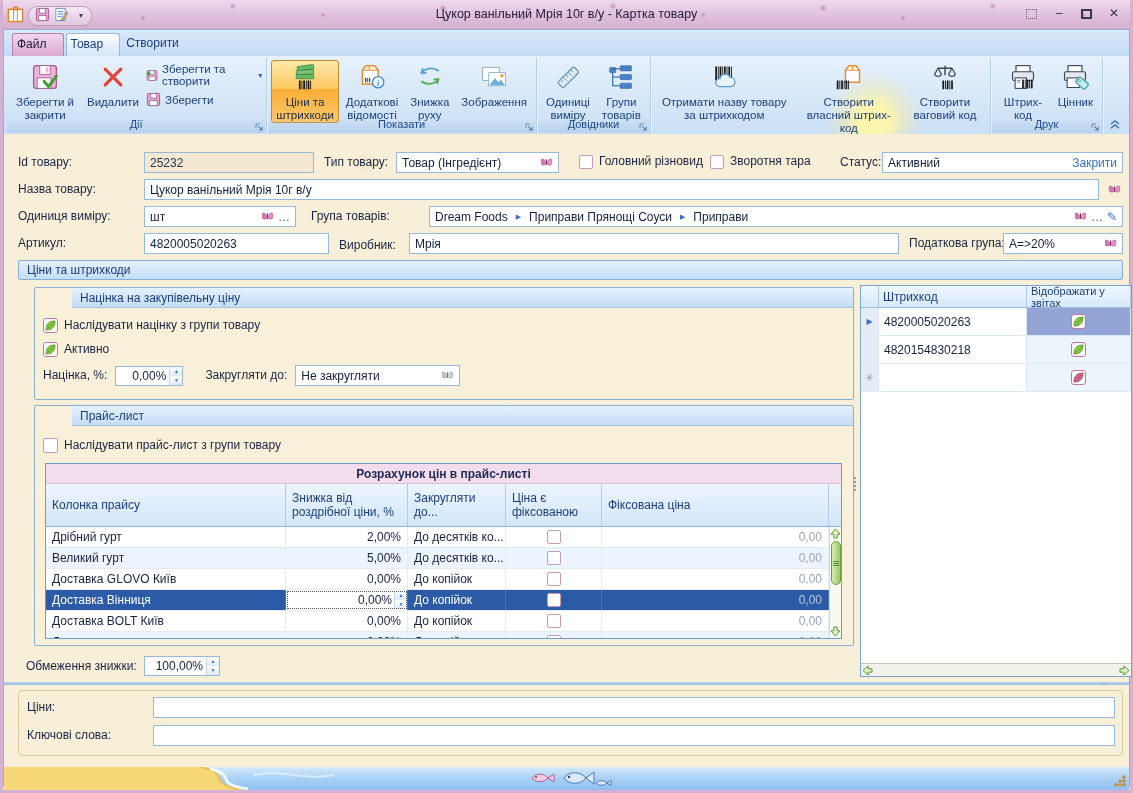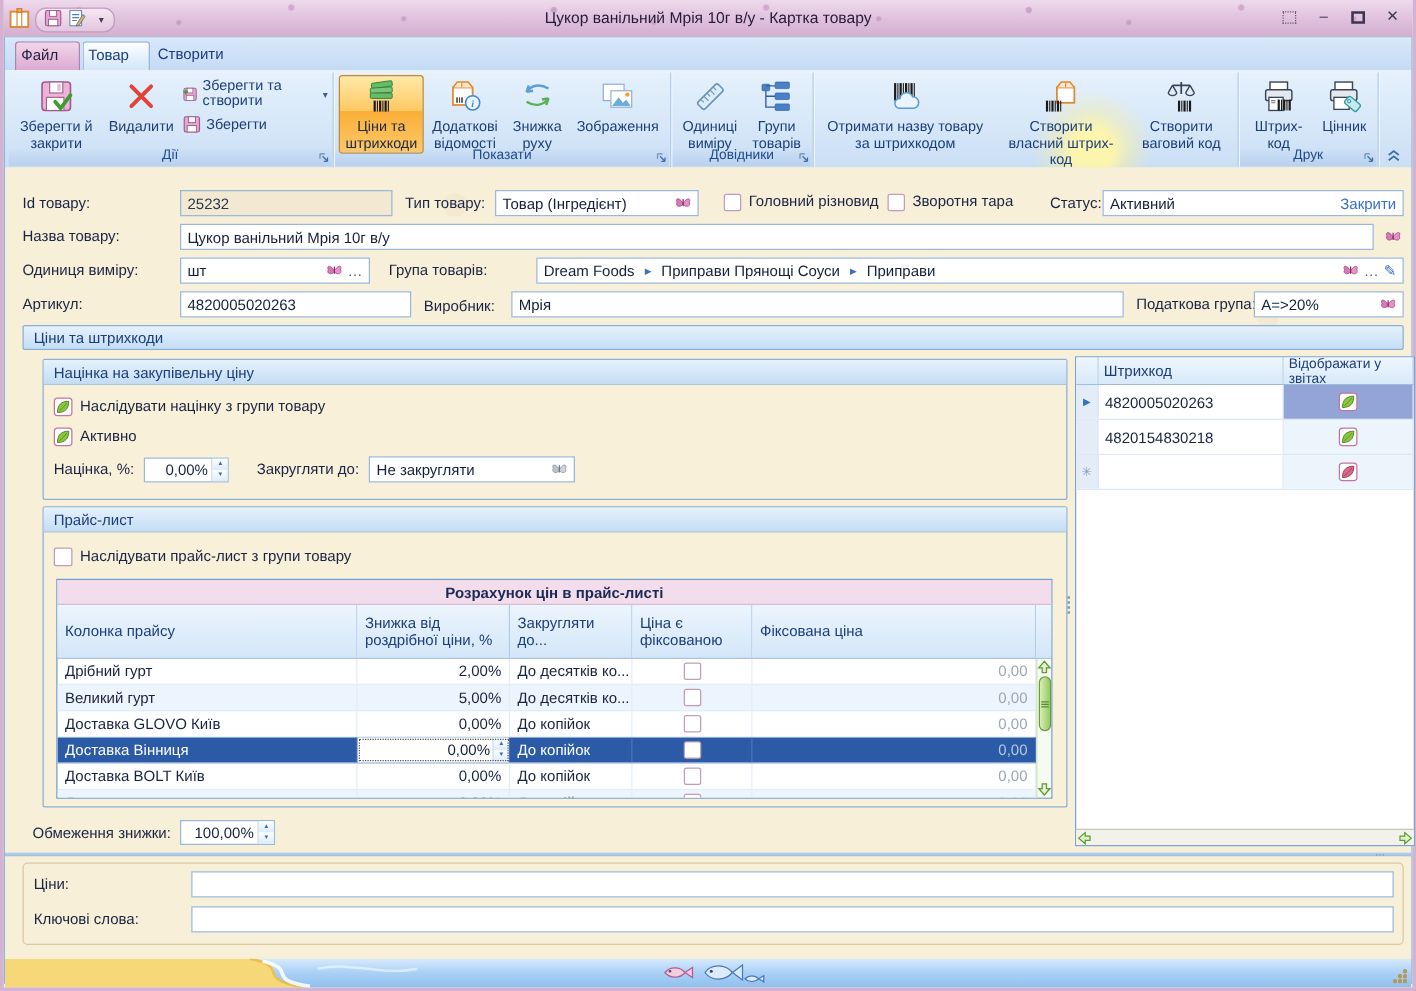--- a/index.html
+++ b/index.html
@@ -68,21 +68,21 @@
   .cbrow { display:flex; align-items:center; gap:6px; }
   .cb { width:14px; height:14px; background:#fff; border:1px solid #c49cb8; border-radius:2px; display:inline-flex; align-items:center; justify-content:center; }
   .bsep { font-size:7px; color:#3a70c0; margin:0 8px; }
   .spinbox { display:flex; align-items:center; height:20px; background:#fff; border:1px solid #9ab9d9; }
   .spinval { flex:1; text-align:right; padding-right:3px; }
   .spin { display:flex; flex-direction:column; width:13px; border-left:1px solid #c4d6ea; }
   .spin span { font-size:5px; line-height:9px; height:9px; text-align:center; color:#3a6fb4; background:linear-gradient(#fdfeff,#dcebfa); }
 
   .sect-hdr { height:20px; background:linear-gradient(#e6f1fd,#c4ddf5); border:1px solid #86aed6; border-radius:2px; color:#1b3e78; display:flex; align-items:center; padding:0 8px; }
   .panel { border:1px solid #8ab0d6; border-radius:2px; background:#f9f0da; }
-  .panel-hdr { height:20px; background:linear-gradient(#e6f1fd,#c4ddf5); border-bottom:1px solid #a8c6e4; color:#1b3e78; display:flex; align-items:center; padding:4px 8px; }
+  .panel-hdr { height:20px; background:linear-gradient(#e6f1fd,#c4ddf5); border-bottom:1px solid #a8c6e4; color:#1b3e78; display:flex; align-items:center; padding:4px 8px;margin-left:37px; }
   .leafbox { width:15px; height:15px; border:1px solid #c076a4; border-radius:3px; background:#fff; display:inline-flex; align-items:center; justify-content:center; }
 
   
   .pgrid { position:absolute; border:1px solid #6f9cc9; background:#fff; }
   .band { height:20px; background:#f3dcec; border-bottom:1px solid #d8bcd8; color:#1b2a55; font-weight:bold; display:flex; align-items:center; justify-content:center; font-size:12px; }
   .phead { display:flex; height:43px; border-bottom:1px solid #8fb2d8; }
   .phc { background:linear-gradient(#ecf5fe,#d3e6f8); border-right:1px solid #b0cbe8; color:#1c3f7c; padding:3px 6px; font-size:12px; display:flex; flex-direction:column; justify-content:center; }
   .c1{width:240px}.c2{width:122px}.c3{width:98px}.c4{width:96px}.c5{width:227px}
   .scol { width:12px; background:linear-gradient(#ecf5fe,#d3e6f8); }
   .prows { position:relative; height:111px; overflow:hidden; }

